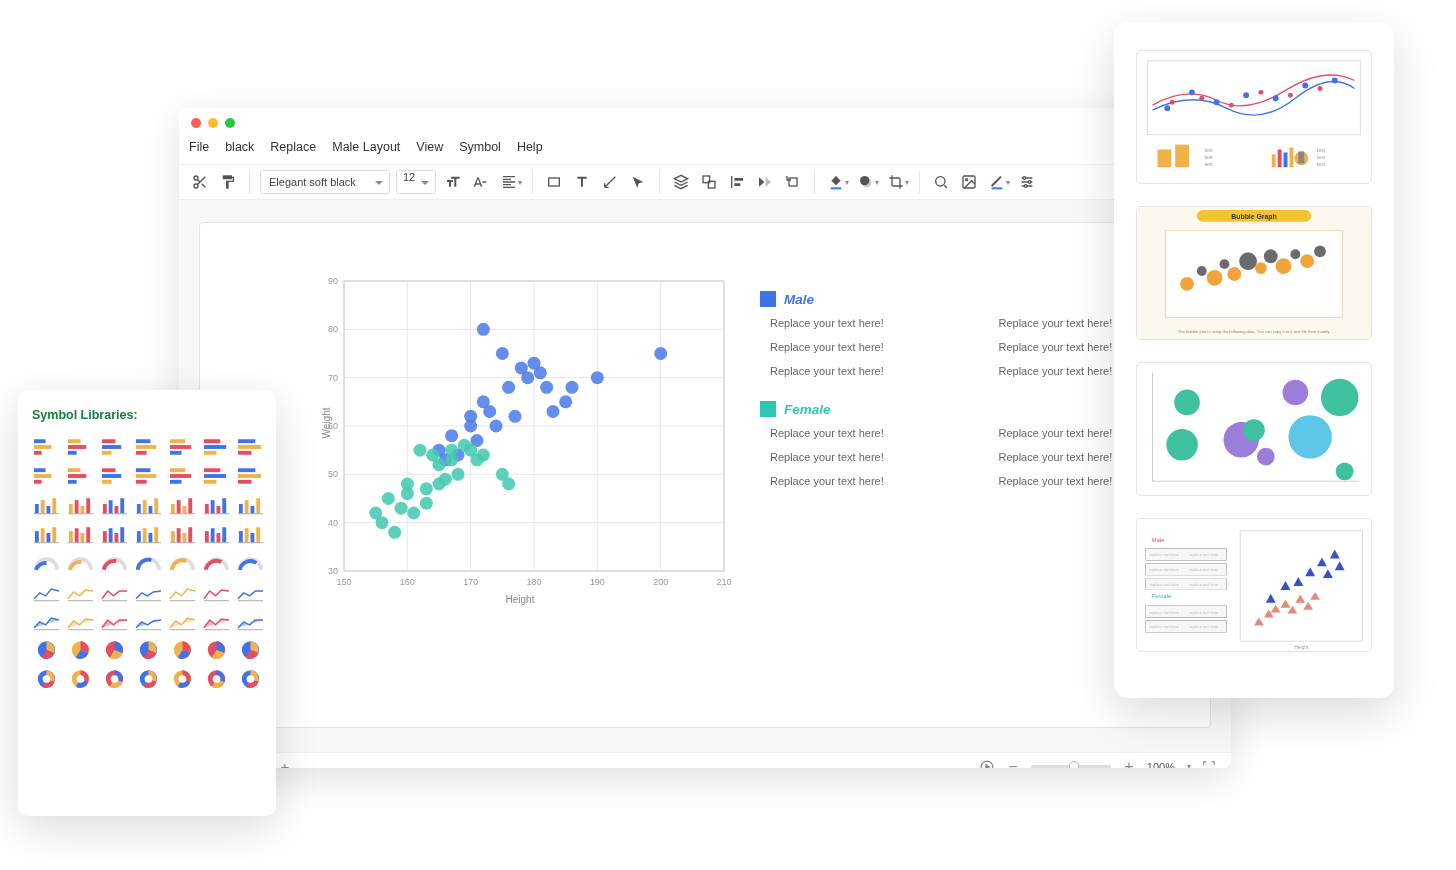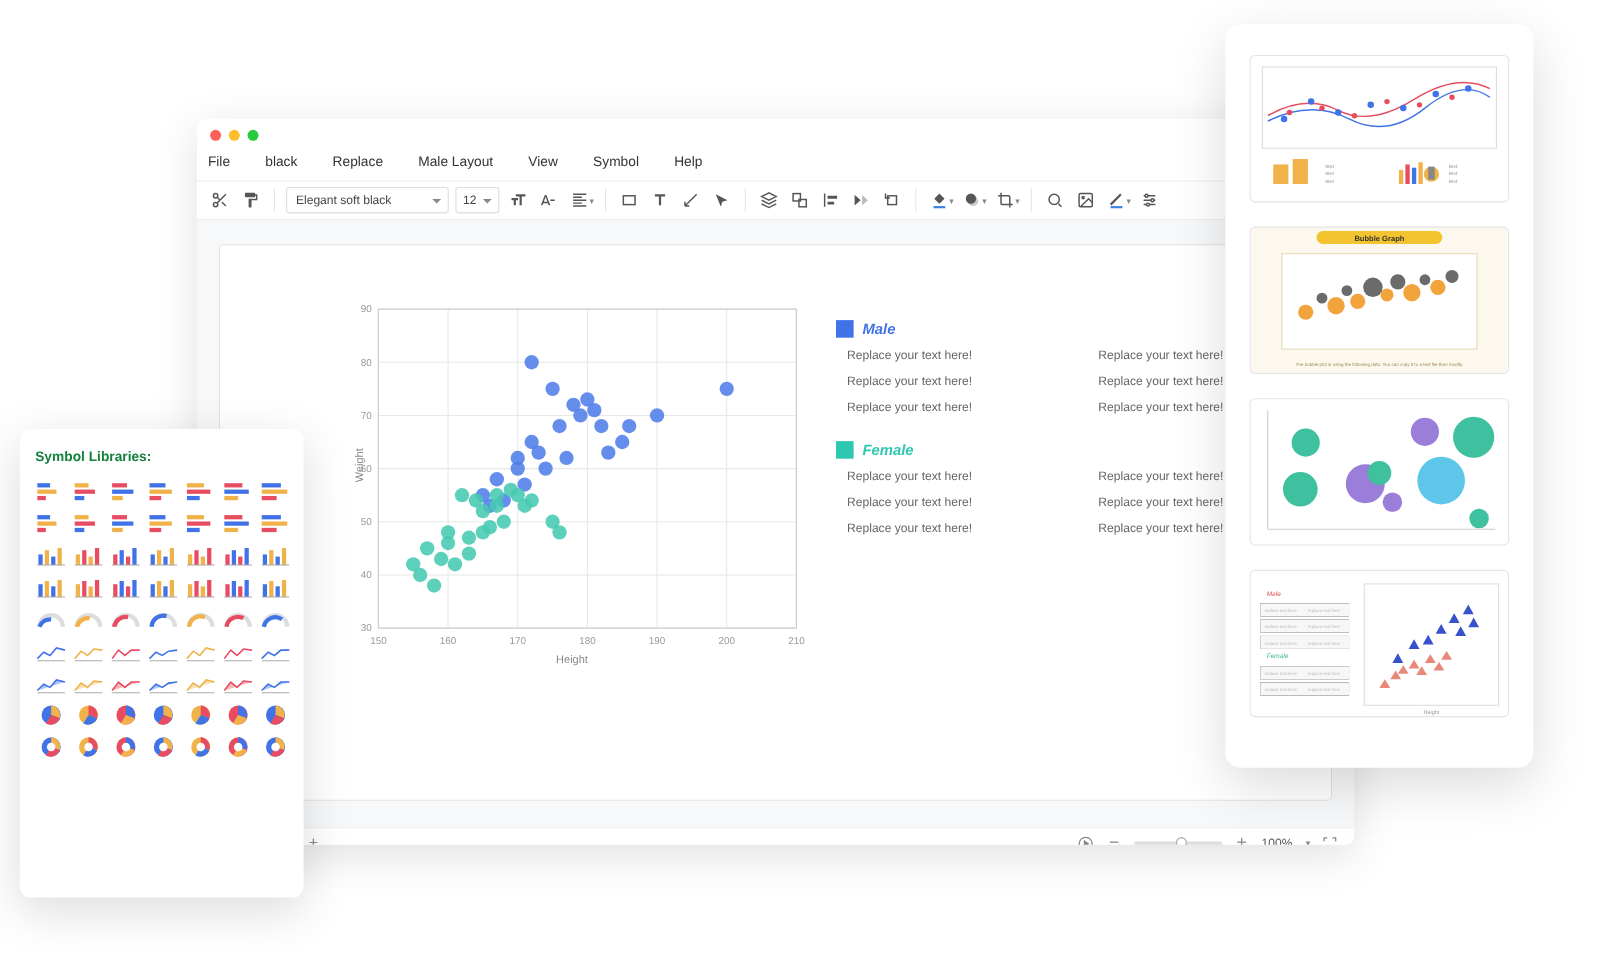--- a/index.html
+++ b/index.html
@@ -31,21 +31,21 @@
   padding-left: 12px;
   gap: 7px;
 }
 .tl-dot { width: 10px; height: 10px; border-radius: 50%; }
 .dot-red { background: #ff5f56; }
 .dot-yellow { background: #ffbd2e; }
 .dot-green { background: #27c93f; }
 
 .menubar {
   display: flex;
-  gap: 32px;
+  gap: 16px;
   padding: 2px 10px 10px;
   font-size: 12.5px;
   color: #333;
 }
 .menubar span { cursor: pointer; }
 
 .toolbar {
   border-top: 1px solid #eee;
   border-bottom: 1px solid #eee;
   height: 36px;
@@ -53,31 +53,31 @@
   align-items: center;
   gap: 6px;
   padding: 0 10px;
   font-size: 12px;
   color: #444;
 }
 .tb-sep { width: 1px; height: 22px; background: #e5e5e5; margin: 0 4px; }
 .tb-btn { width: 22px; height: 22px; display:flex; align-items:center; justify-content:center; cursor:pointer; color:#555; fill:#555; }
 .tb-btn svg { width: 16px; height: 16px; }
 .font-select {
-  width: 148px; height: 24px; border: 1px solid #ddd; border-radius: 3px;
+  width: 130px; height: 24px; border: 1px solid #ddd; border-radius: 3px;
   display: flex; align-items: center; padding: 0 8px; font-size: 11px;
   position: relative; cursor:pointer;
 }
 .font-select::after, .size-select::after {
   content: ""; position: absolute; right: 6px; top: 10px;
   border: 4px solid transparent; border-top-color: #888;
 }
 .size-select {
   width: 40px; height: 24px; border: 1px solid #ddd; border-radius: 3px;
-  display: flex; align-items: center; padding: 0 6px; font-size: 11px;
+  display: flex; align-items: flex-start; padding: 0 6px; font-size: 11px;
   position: relative; cursor:pointer;
 }
 .drop { display:flex; align-items:center; }
 .drop .caret { font-size:8px; color:#888; margin-left:-2px; }
 
 .canvas-area {
   background: #f7f8f9;
   height: 552px;
   position: relative;
   padding: 22px 20px;

